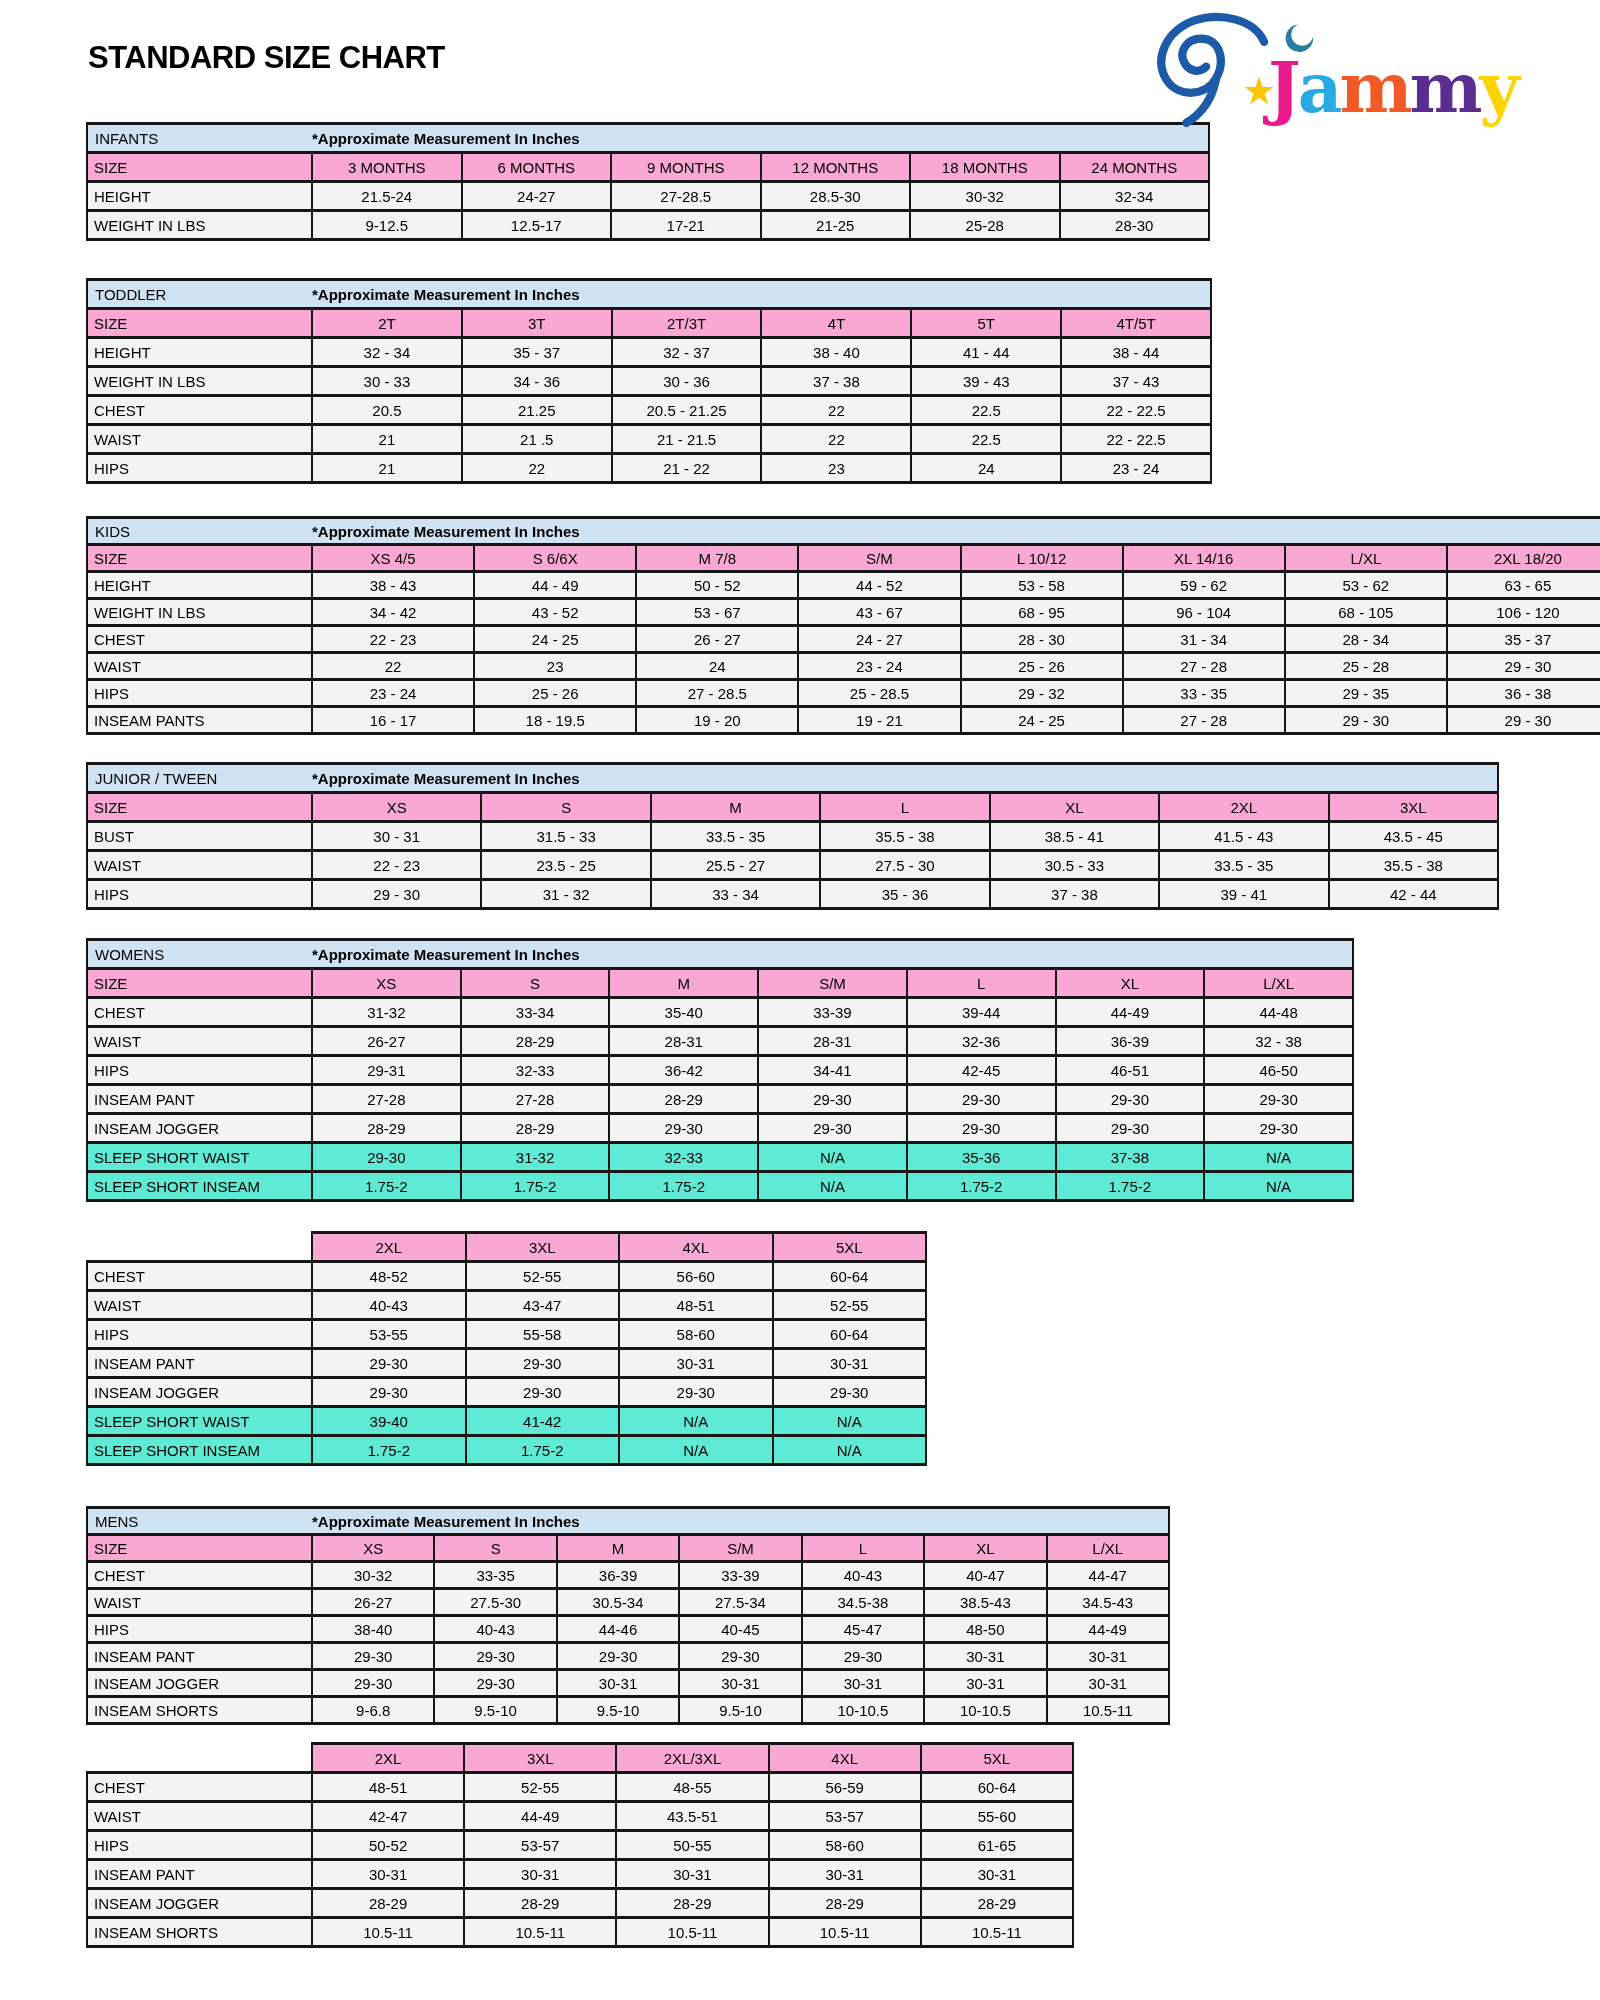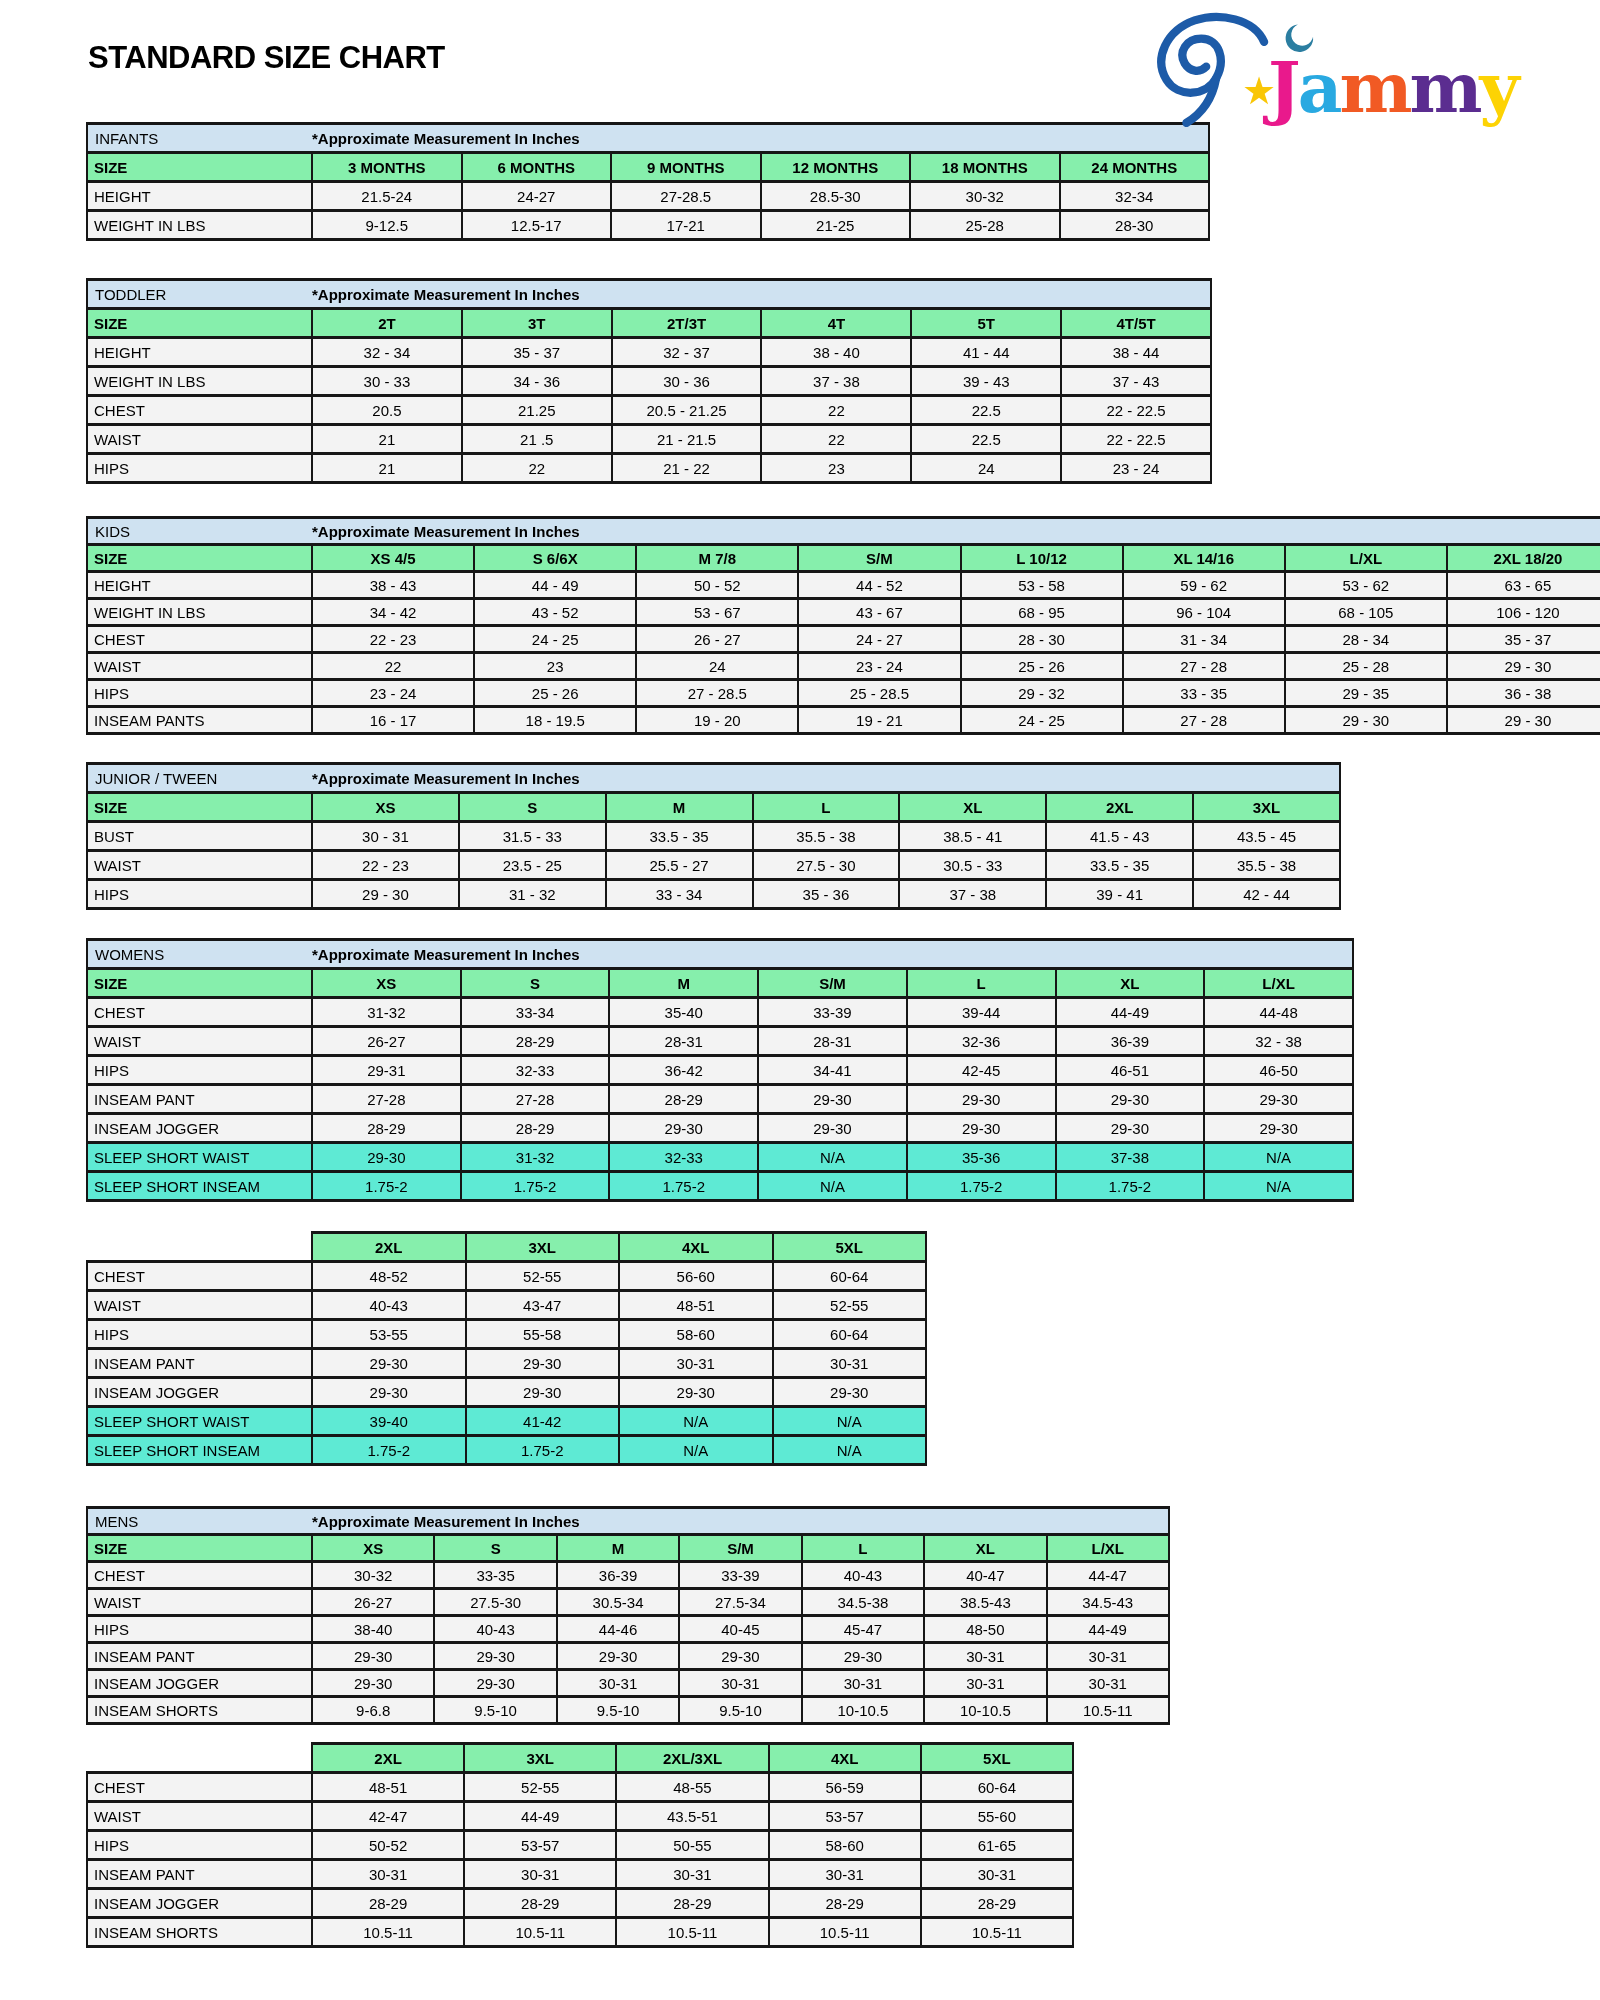--- a/index.html
+++ b/index.html
@@ -27,21 +27,21 @@
 
   
   table.st{border-collapse:collapse;table-layout:fixed;}
   table.st td{
     border:2px solid #161616;border-top-width:3px;border-bottom-width:3px;
     height:26px;padding:0 4px;font-size:15px;text-align:center;background:#f3f3f3;
     overflow:hidden;white-space:nowrap;
   }
   table.st.compact td{height:24px;}
   table.st td.lbl{text-align:left;padding-left:6px;}
-  table.st td.hdr{background:#86efac;font-weight:bold;}
+  table.st td.hdr{background:#f9a8d4;font-weight:normal;}
   table.st td.band-name{background:#cfe2f1;font-weight:normal;text-align:left;
     padding-left:7px;border-right:none;}
   table.st td.band-note{background:#cfe2f1;font-weight:bold;text-align:left;
     padding-left:0;border-left:none;}
   table.st td.shaded{background:#5eead4;}
   table.st td.ghost{border:none;background:transparent;}
 
   table[data-table="infants"]{margin-top:46px;}
   table[data-table="toddler"]{margin-top:37px;}
   table[data-table="kids"]{margin-top:32px;}
@@ -272,21 +272,21 @@
           <td>18 - 19.5</td>
           <td>19 - 20</td>
           <td>19 - 21</td>
           <td>24 - 25</td>
           <td>27 - 28</td>
           <td>29 - 30</td>
           <td>29 - 30</td>
         </tr>
       </tbody>
     </table>
-  <table class="st" data-table="junior" style="width: 1255px;">
+  <table class="st" data-table="junior" style="width: 1413px;">
       <colgroup>
         <col style="width: 225px;">
         <col>
         <col>
         <col>
         <col>
         <col>
         <col>
         <col>
       </colgroup>

